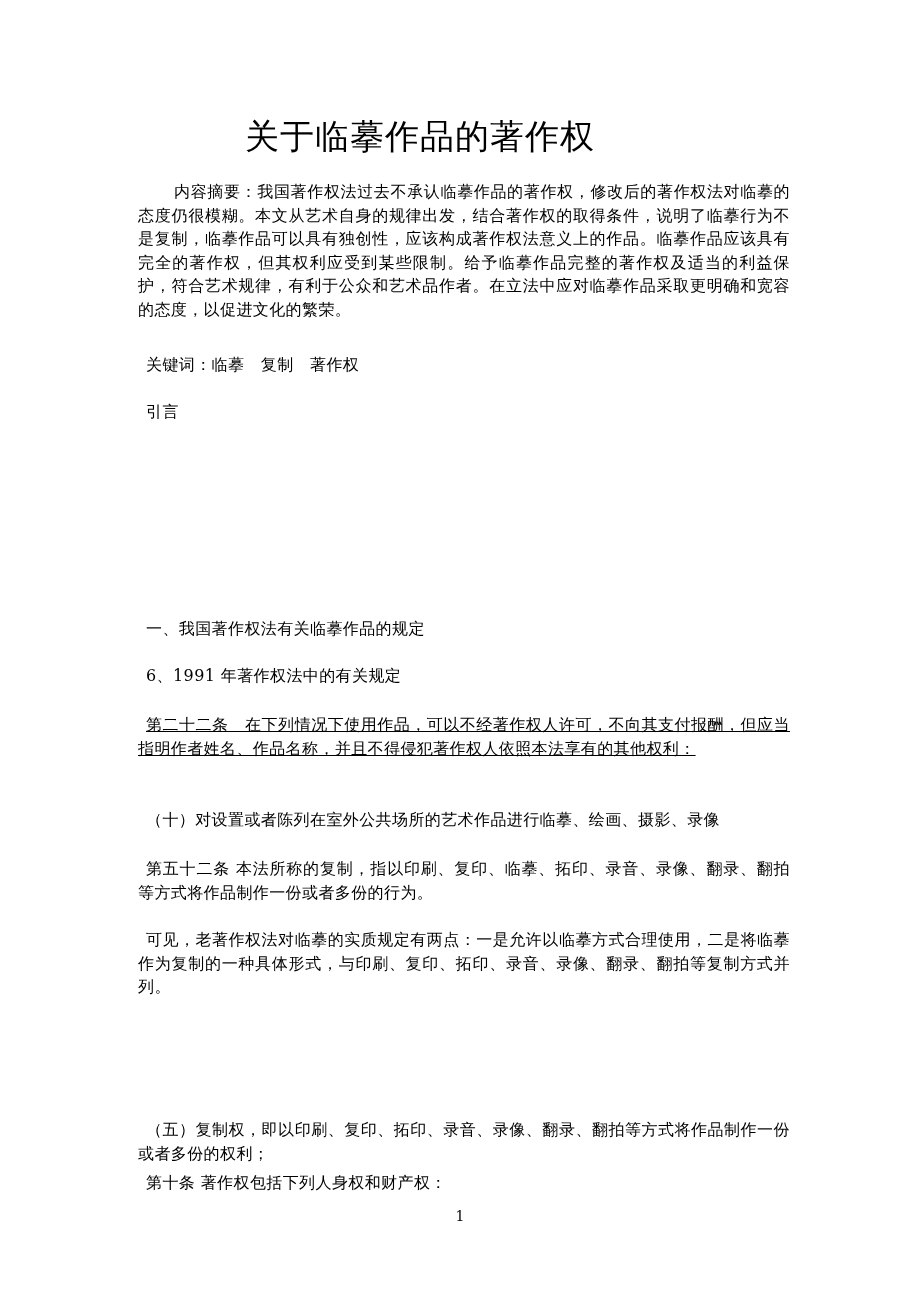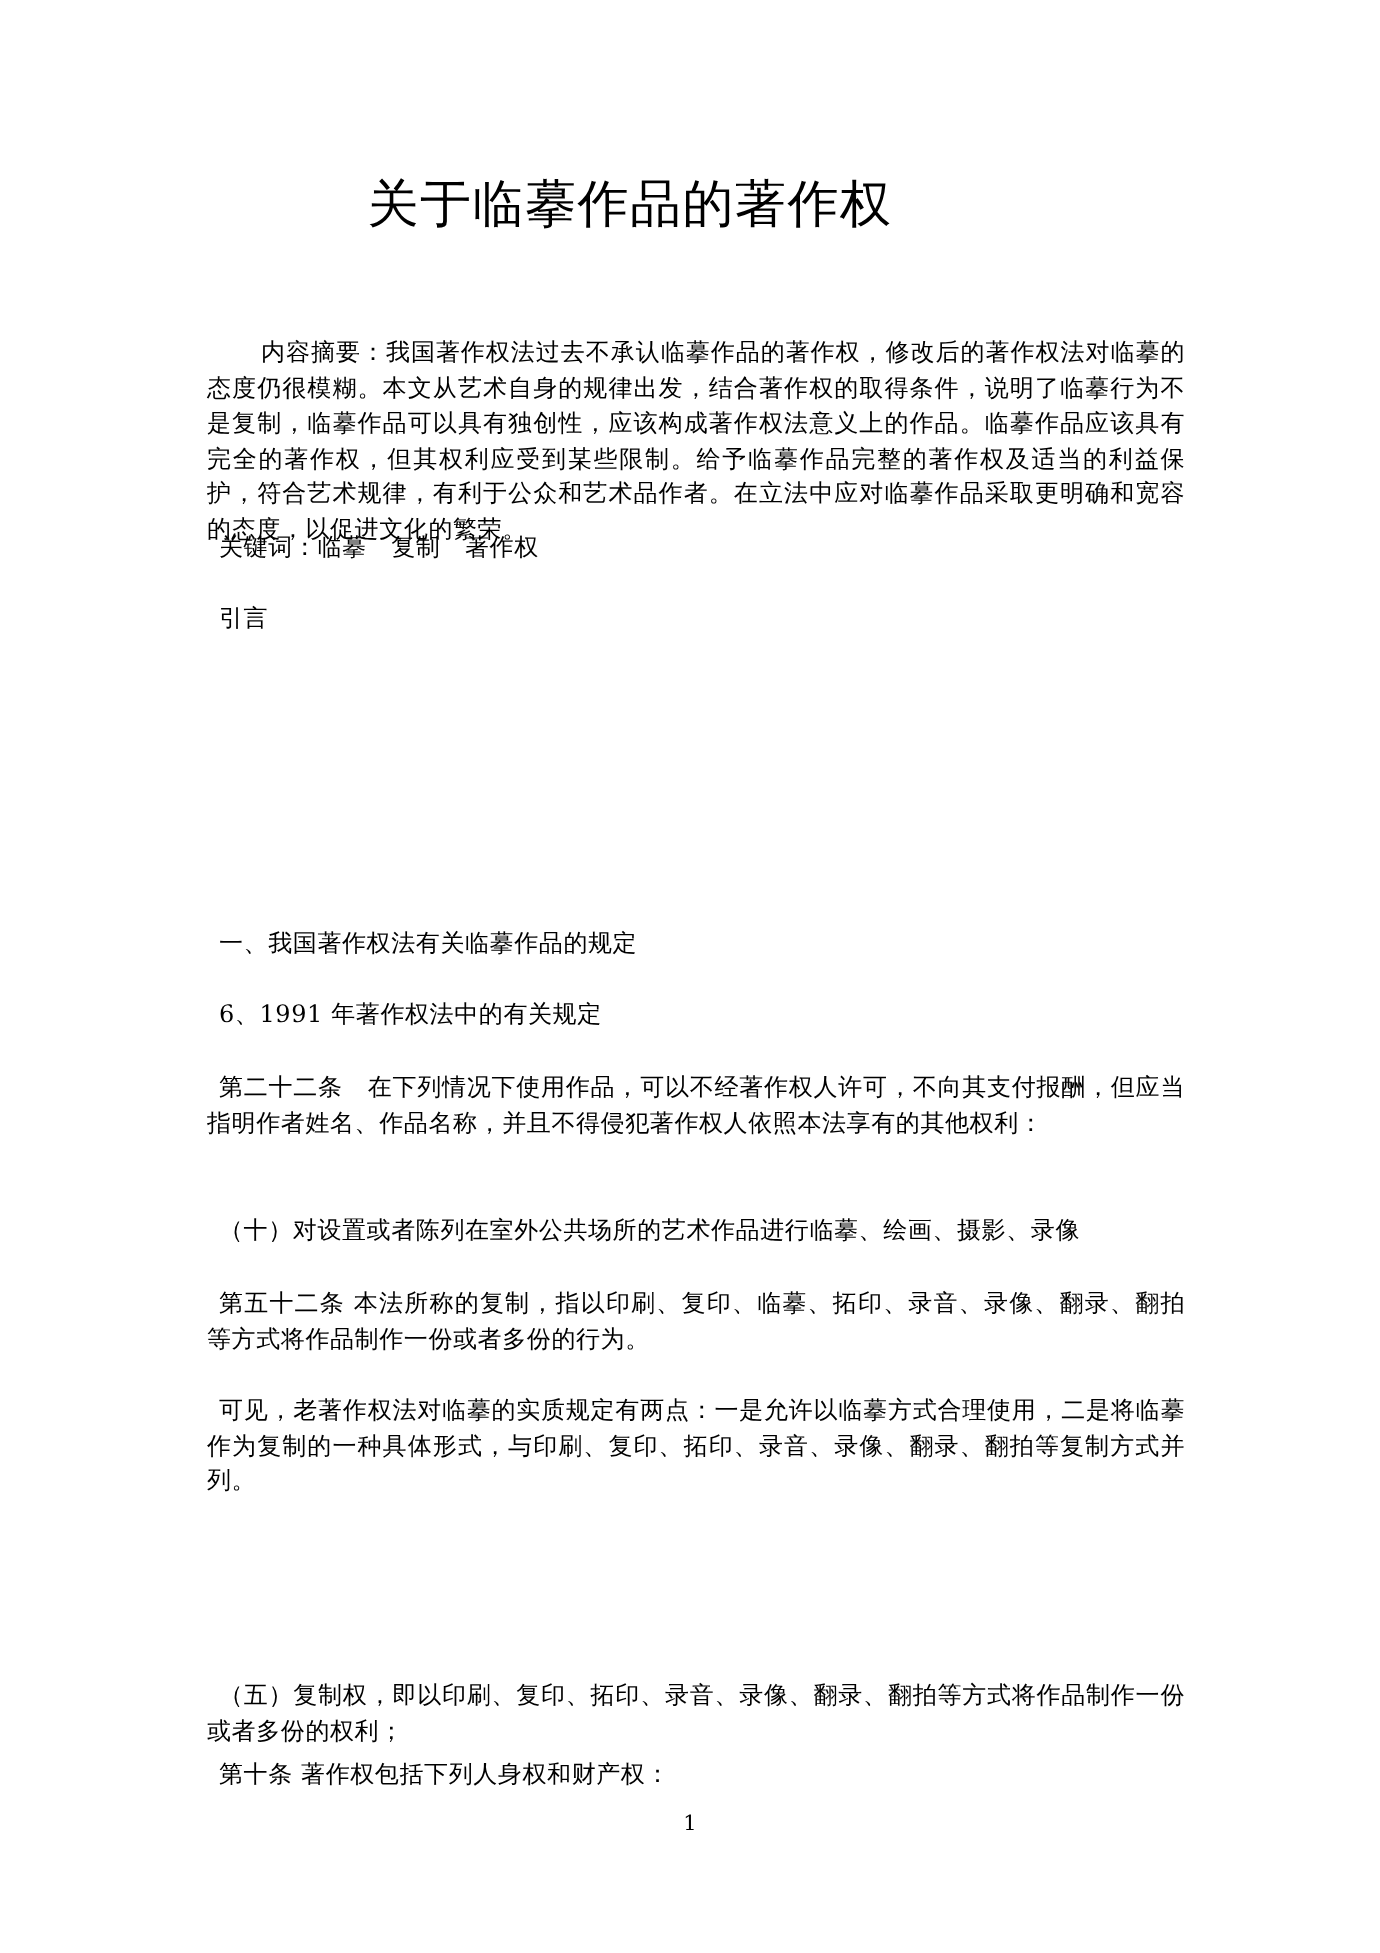--- a/index.html
+++ b/index.html
@@ -39,21 +39,21 @@
       position: absolute;
       left: 138px;
       width: 652px;
       font-size: 16px;
       line-height: 23.5px;
       margin: 0;
       text-align: justify;
       text-align-last: left;
       letter-spacing: 0.4px;
     }
-    .indent-2 { text-indent: 36px; margin-top: 43px; }
+    .indent-2 { text-indent: 36px; }
     .indent-1 { text-indent: 8px; }
     .page-number {
       position: absolute;
       left: 0;
       top: 1207px;
       width: 920px;
       text-align: center;
       font-size: 14px;
       line-height: 18px;
     }
@@ -68,21 +68,21 @@
 
   <p class="para indent-1" style="top:400px;">引言</p>
 
   <p class="para indent-1" style="top:353px;">关键词：临摹　复制　著作权</p>
 
 
   <p class="para indent-1" style="top:617px;">一、我国著作权法有关临摹作品的规定</p>
 
   <p class="para indent-1" style="top:664px;">6、1991 年著作权法中的有关规定</p>
 
-  <p class="para indent-1" style="top:713px;">第二十二条　在下列情况下使用作品，可以不经著作权人许可，不向其支付报酬，但应当指明作者姓名、作品名称，并且不得侵犯著作权人依照本法享有的其他权利：</p>
+  <p class="para indent-1" style="top:713px;text-decoration:underline;">第二十二条　在下列情况下使用作品，可以不经著作权人许可，不向其支付报酬，但应当指明作者姓名、作品名称，并且不得侵犯著作权人依照本法享有的其他权利：</p>
 
   <p class="para indent-1" style="top:808px; white-space:nowrap; text-align:left;">（十）对设置或者陈列在室外公共场所的艺术作品进行临摹、绘画、摄影、录像</p>
 
   <p class="para indent-1" style="top:857px;">第五十二条 本法所称的复制，指以印刷、复印、临摹、拓印、录音、录像、翻录、翻拍等方式将作品制作一份或者多份的行为。</p>
 
   <p class="para indent-1" style="top:928px;">可见，老著作权法对临摹的实质规定有两点：一是允许以临摹方式合理使用，二是将临摹作为复制的一种具体形式，与印刷、复印、拓印、录音、录像、翻录、翻拍等复制方式并列。</p>
 
 
   <p class="para indent-1" style="top:1131px;margin-top:40px;">第十条 著作权包括下列人身权和财产权：</p>
 

